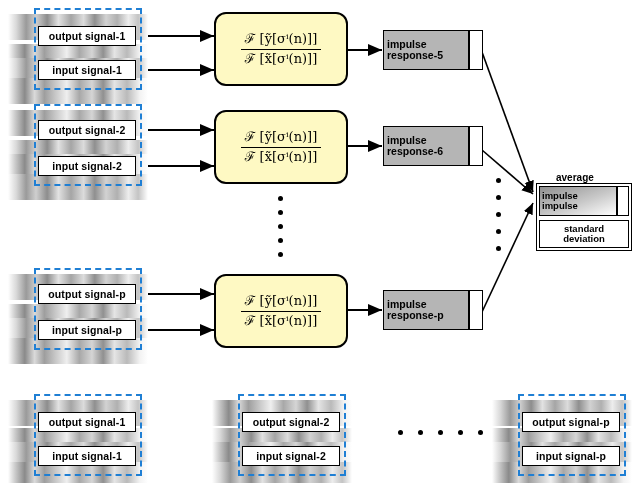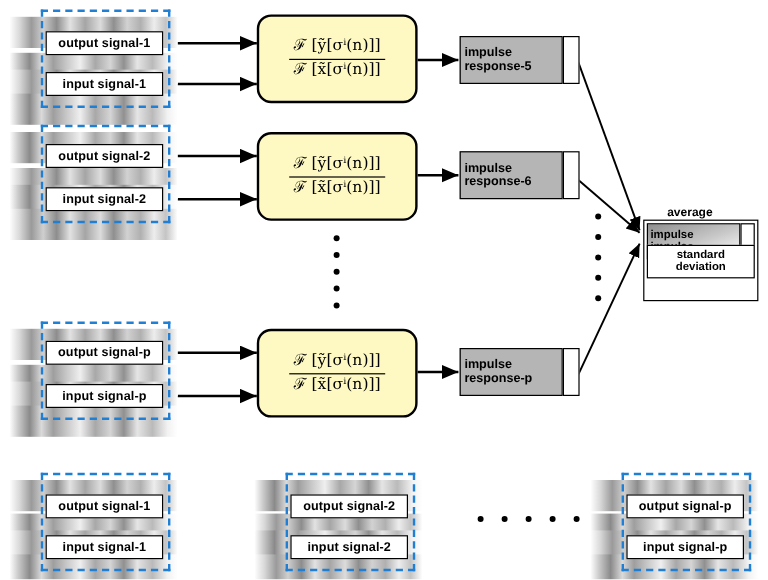--- a/index.html
+++ b/index.html
@@ -301,21 +301,21 @@
 
   <div class="avgbox" style="left:536px; top:183px; width:96px; height:68px;"></div>
   <div class="avg-title" style="left:556px; top:172px;">average</div>
   <div class="avg-ir" style="left:539px; top:186px; width:78px; height:30px;">
     <div>
       <div>impulse</div>
       <div>impulse</div>
     </div>
   </div>
   <div class="avg-tailw" style="left:617px; top:186px; width:12px; height:30px;"></div>
-  <div class="avg-sd" style="left:539px; top:204px; width:90px; height:28px;">
+  <div class="avg-sd" style="left:539px; top:220px; width:90px; height:28px;">
     <div>
       <div>standard</div>
       <div>deviation</div>
     </div>
   </div>
 
   <div class="strip" style="left:8px; top:400px; width:140px;"></div>
   <div class="strip alt" style="left:8px; top:428px; width:140px;"></div>
   <div class="strip" style="left:8px; top:442px; width:140px;"></div>
   <div class="strip alt" style="left:8px; top:462px; width:140px;"></div>

